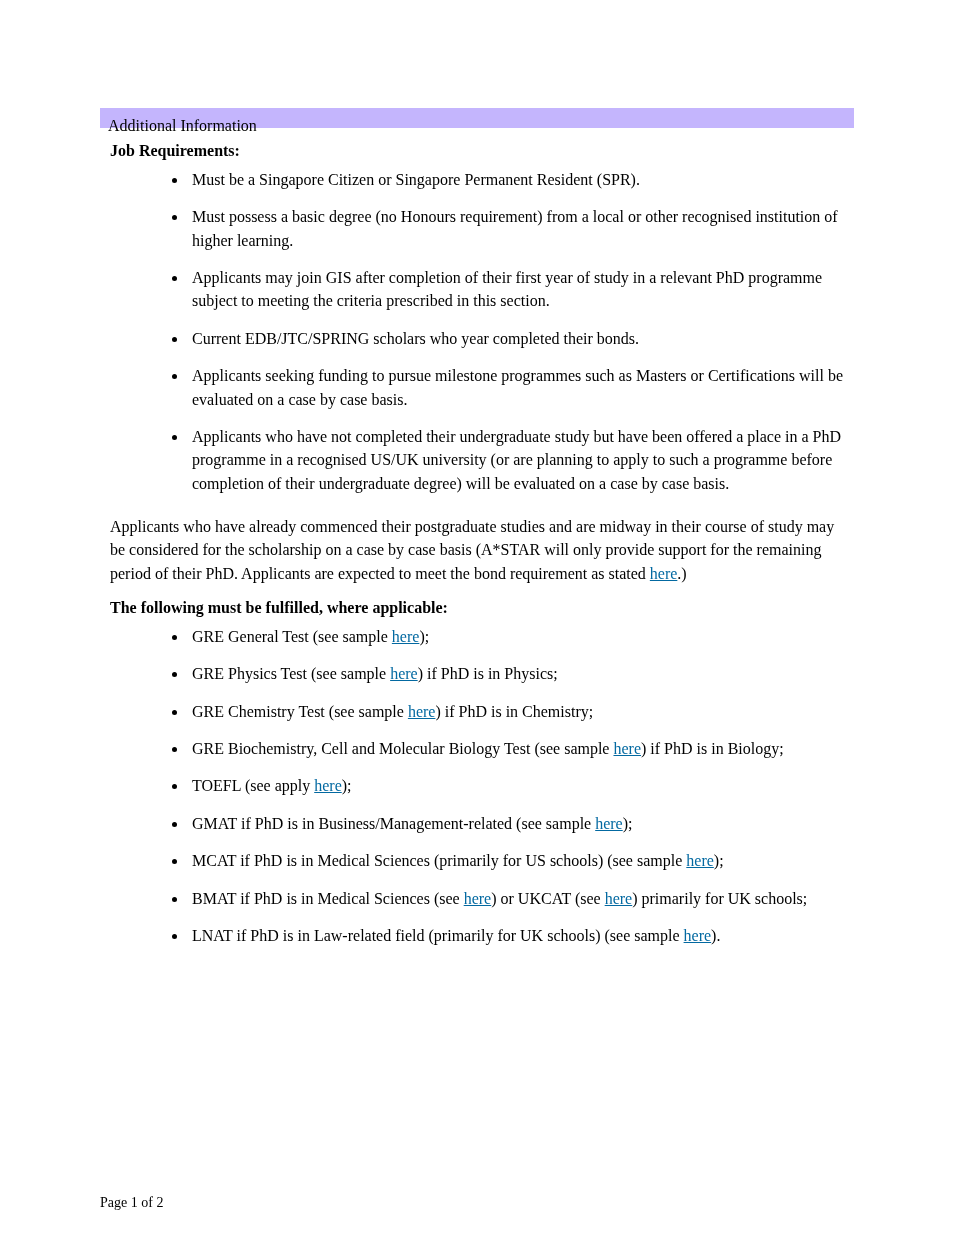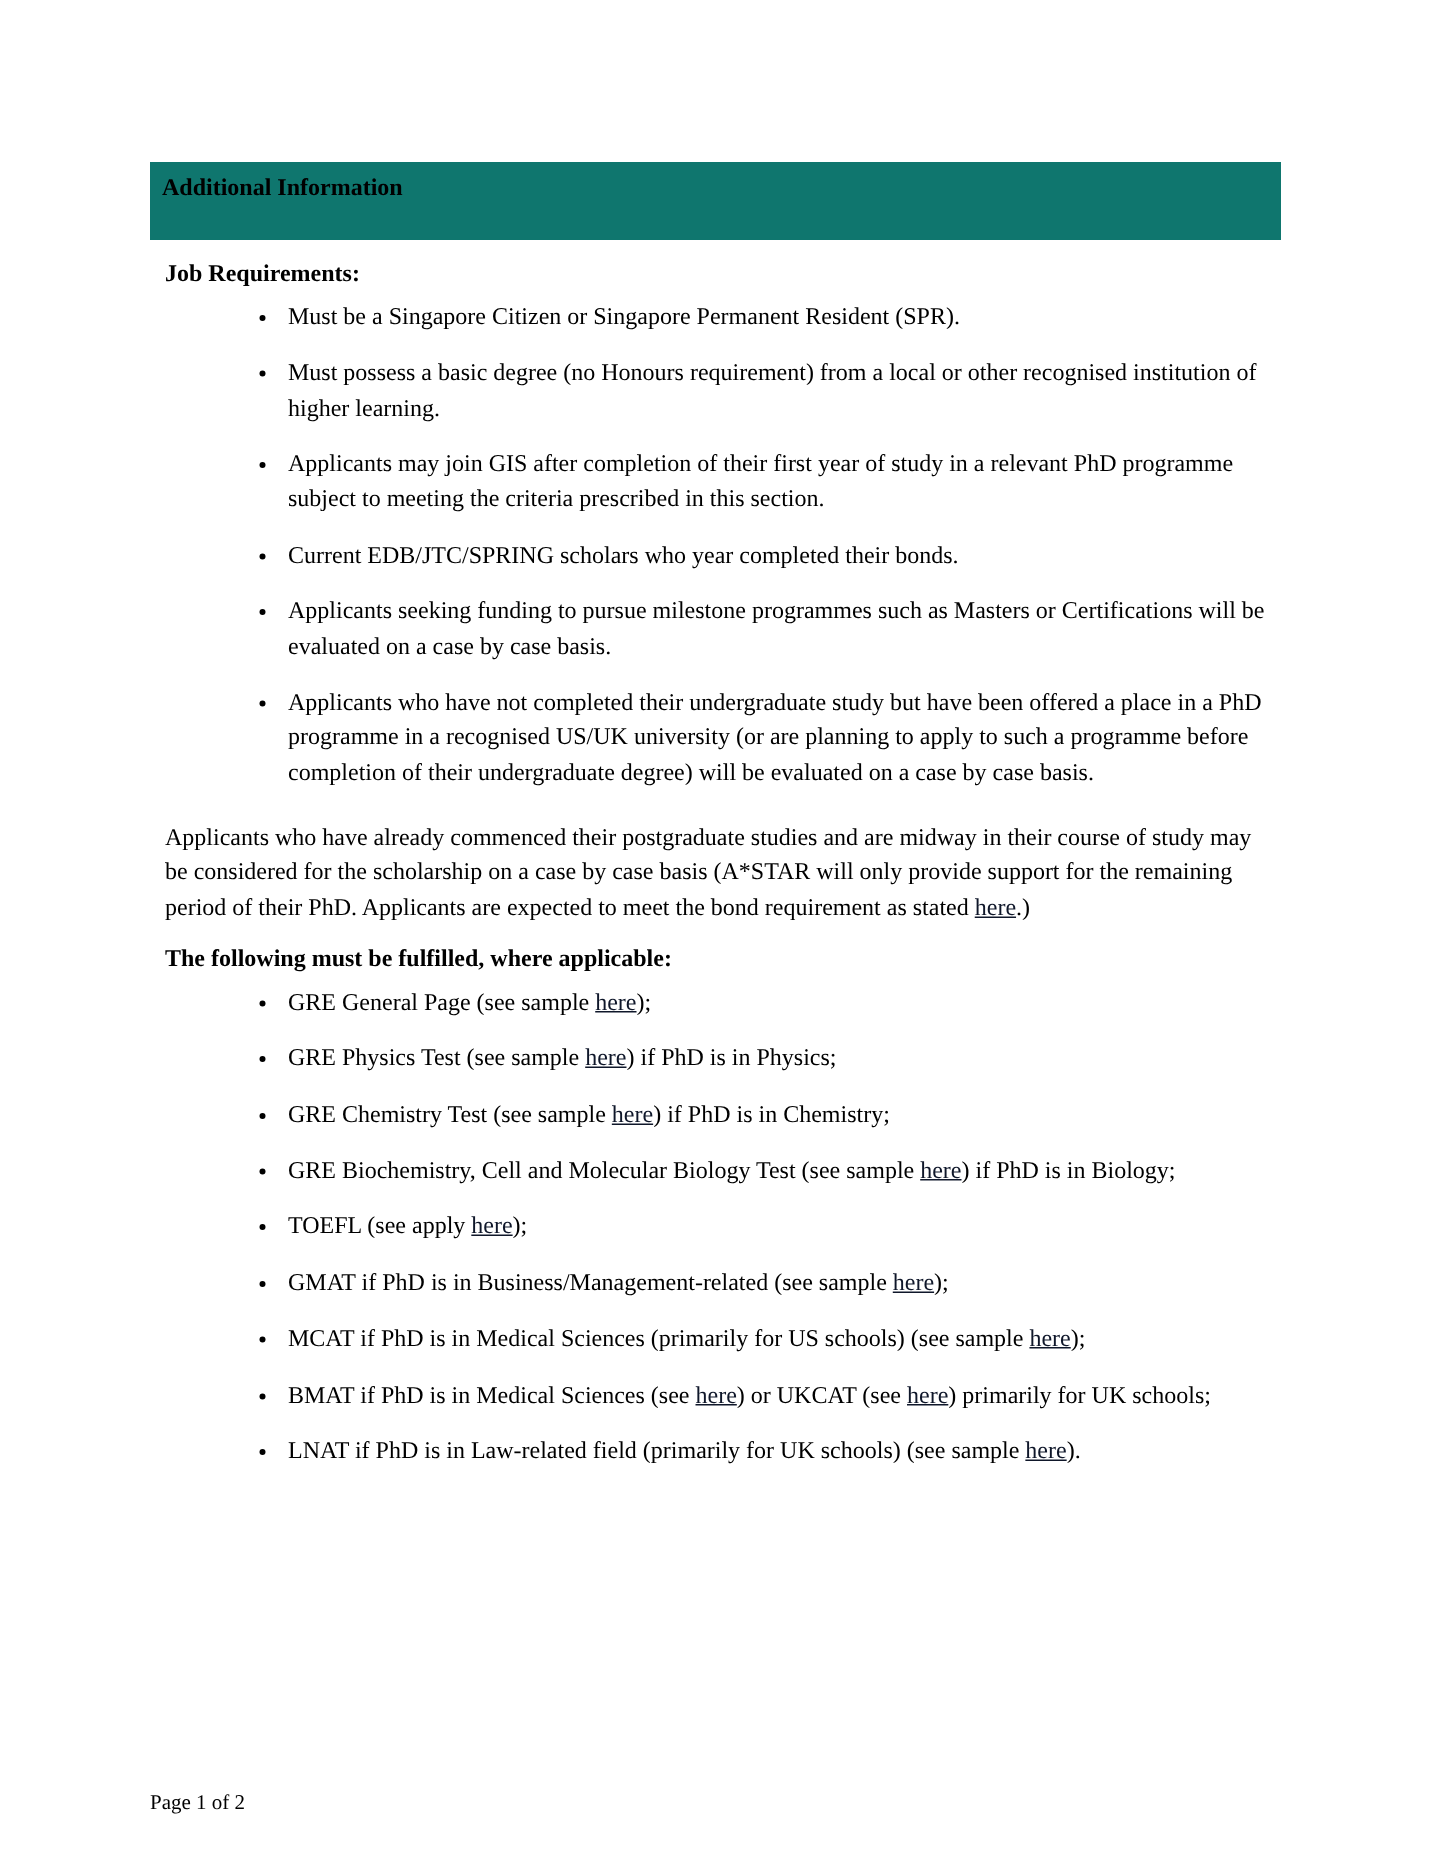--- a/index.html
+++ b/index.html
@@ -11,25 +11,25 @@
   }
   .page {
     width: 954px;
     min-height: 1235px;
     margin: 0 auto;
     position: relative;
     box-sizing: border-box;
     padding: 108px 100px 60px 100px;
   }
   .banner {
-    background: #0f766e;
-    height: 52px;
+    background: #c4b5fd;
+    height: 20px;
     line-height: 36px;
     padding-left: 8px;
-    font-weight: bold;
+    font-weight: normal;
     font-size: 16px;
   }
   .section-title {
     font-weight: bold;
     font-size: 16px;
     margin-top: 14px;
     margin-bottom: 8px;
     padding-left: 10px;
   }
   ul.bullets {
@@ -45,21 +45,21 @@
     margin-left: 30px;
   }
   .para {
     font-size: 16px;
     line-height: 1.46;
     margin-top: 20px;
     padding-left: 10px;
     padding-right: 6px;
   }
   a.link {
-    color: #0f172a;
+    color: #0369a1;
     text-decoration: underline;
     cursor: pointer;
   }
   .footer {
     position: absolute;
     bottom: 24px;
     left: 100px;
     font-size: 14px;
   }
 </style>
@@ -82,21 +82,21 @@
   </ul>
 
   <div class="para">
     <span>Applicants who have already commenced their postgraduate studies and are midway in their course of study may be considered for the scholarship on a case by case basis (A*STAR will only provide support for the remaining period of their PhD.  Applicants are expected to meet the bond requirement as stated </span><a class="link">here</a><span>.)</span>
   </div>
 
   <div class="section-title" style="">The following must be fulfilled, where applicable:</div>
 
   <ul class="bullets">
     <li>
-      <span>GRE General Page (see sample </span><a class="link">here</a><span>);</span>
+      <span>GRE General Test (see sample </span><a class="link">here</a><span>);</span>
     </li>
     <li>
       <span>GRE Physics Test (see sample </span><a class="link">here</a><span>) if PhD is in Physics;</span>
     </li>
     <li>
       <span>GRE Chemistry Test (see sample </span><a class="link">here</a><span>) if PhD is in Chemistry;</span>
     </li>
     <li>
       <span>GRE Biochemistry, Cell and Molecular Biology Test (see sample </span><a class="link">here</a><span>) if PhD is in Biology;</span>
     </li>

